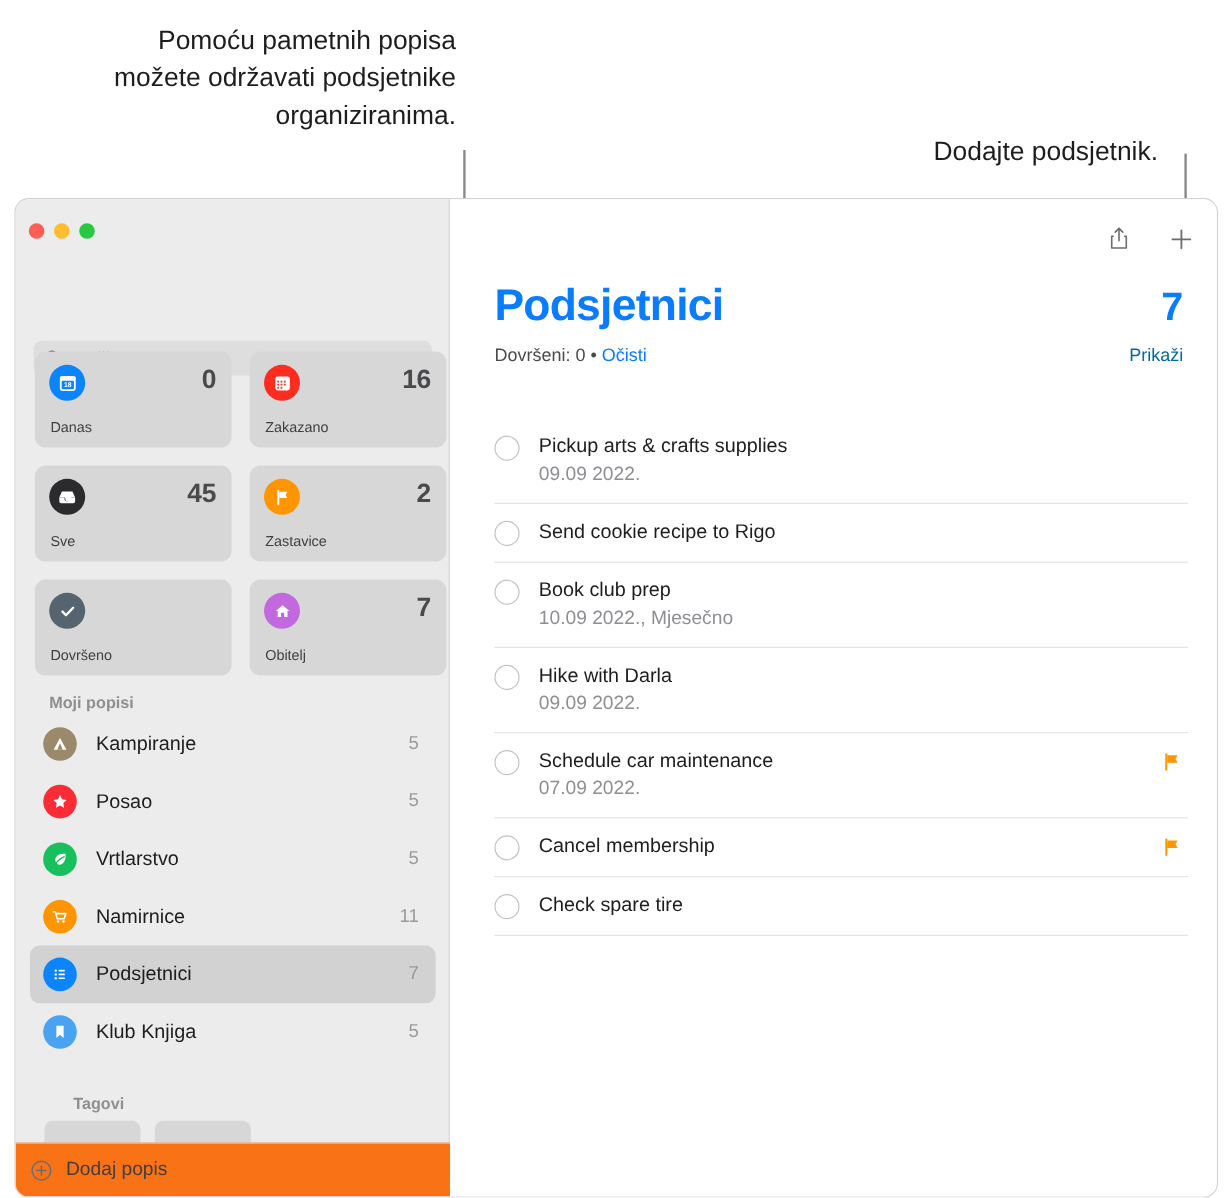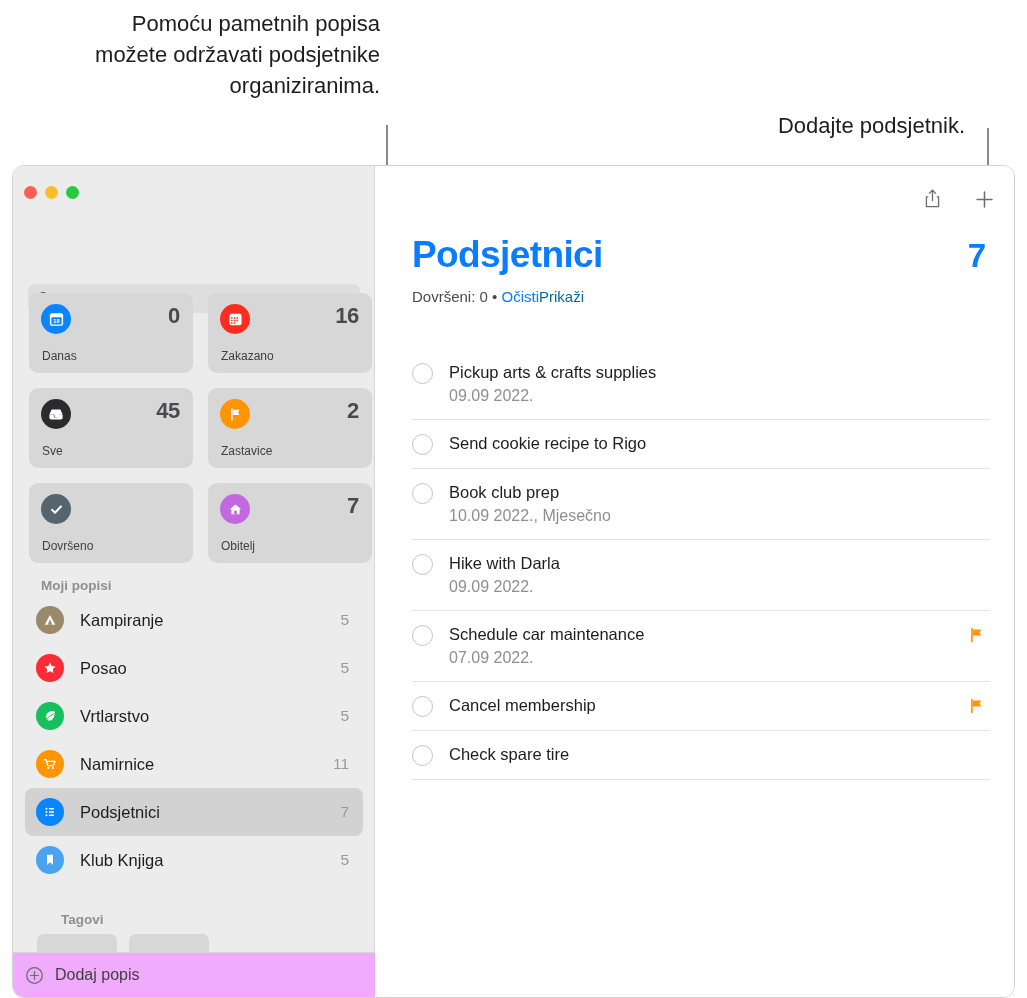--- a/index.html
+++ b/index.html
@@ -6,21 +6,21 @@
   body{
     width:1027px;height:998px;
     background:#ffffff;
     font-family:"Liberation Sans","DejaVu Sans",sans-serif;
     -webkit-font-smoothing:antialiased;
     position:relative;overflow:hidden;
   }
 
   
   .callout{position:absolute;color:#1d1d1f;font-size:22px;line-height:31px;}
-  #callout-left{left:60px;top:8px;width:320px;text-align:right;}
+  #callout-left{left:60px;top:18px;width:320px;text-align:right;}
   #callout-right{left:690px;top:110px;width:275px;text-align:right;}
   .leader{position:absolute;background:#8a8a8e;}
 
   
   .window{
     position:absolute;left:12px;top:165px;width:1003px;height:833px;
     border:1px solid #d2d2d2;border-top-left-radius:12px;border-top-right-radius:12px;
     border-bottom-left-radius:12px;border-bottom-right-radius:12px;
     background:#ffffff;overflow:hidden;box-sizing:border-box;
   }
@@ -69,37 +69,37 @@
   .list-badge{width:28px;height:28px;border-radius:50%;flex:0 0 auto;
     display:flex;align-items:center;justify-content:center;}
   .list-name{margin-left:16px;font-size:16.5px;color:#1d1d1f;flex:1 1 auto;}
   .list-count{font-size:15.5px;color:#9a9a9e;}
 
   .tagpills{position:absolute;left:24px;top:768px;display:flex;gap:12px;}
   .tagpill{width:80px;height:26px;background:#d7d7d8;border-radius:7px;}
 
   .addbar{
     position:absolute;left:0;bottom:0;width:362px;height:45px;
-    background:#f0abfc;border-top:1px solid #d5d5d5;
+    background:#f97316;border-top:1px solid #d5d5d5;
     display:flex;align-items:center;padding-left:12px;gap:11px;box-sizing:border-box;
   }
   .addbar .lbl{font-size:16px;color:#3f3f41;}
 
   
   .main{position:absolute;left:362px;top:0;right:0;height:100%;background:#fff;}
   .toolbar{position:absolute;right:17px;top:20px;display:flex;align-items:center;gap:26px;}
   .tbtn{width:26px;height:26px;display:flex;align-items:center;justify-content:center;}
 
   .title-row{position:absolute;left:37px;right:28px;top:68px;display:flex;
     align-items:baseline;justify-content:space-between;}
   .title{font-size:37px;font-weight:700;color:#0a7cff;letter-spacing:-0.6px;}
   .title-count{font-size:33px;font-weight:600;color:#0a7cff;}
 
   .meta-row{position:absolute;left:37px;right:28px;top:122px;display:flex;
-    align-items:center;font-size:15px;}
+    align-items:center;justify-content:space-between;font-size:15px;}
   .meta-left{color:#4a4a4c;}
   .meta-left .lnk{color:#0a7cff;}
   .meta-right{color:#0369a1;}
 
   .items{position:absolute;left:37px;right:24px;top:183px;}
   .item{display:flex;align-items:flex-start;border-bottom:1px solid #e4e4e6;
     padding:13px 0 13px 0;position:relative;}
   .circle{width:21px;height:21px;border-radius:50%;border:1.5px solid #c3c3c7;
     flex:0 0 auto;margin-top:1px;box-sizing:border-box;}
   .item-body{margin-left:16px;flex:1 1 auto;}

